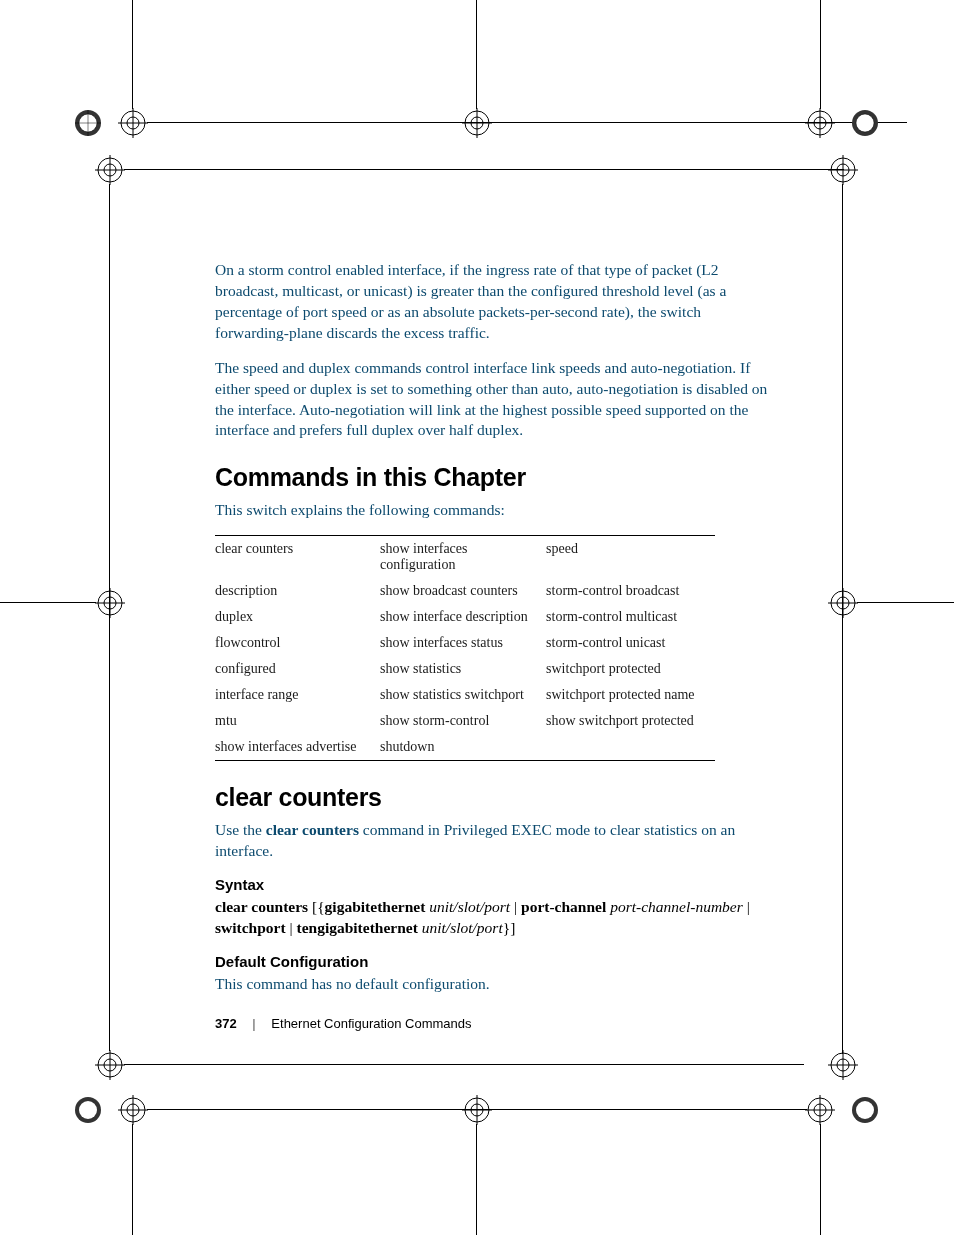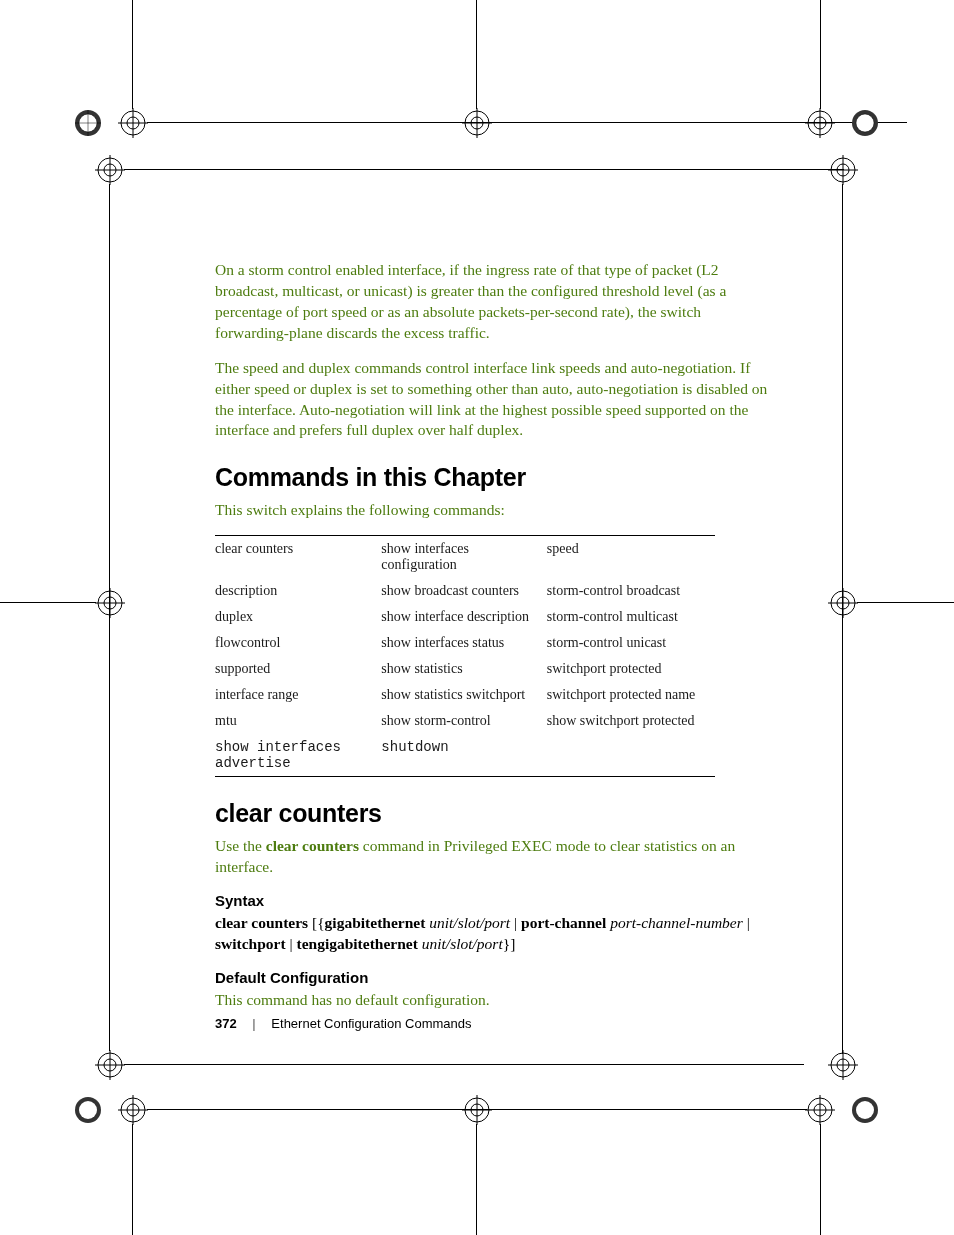--- a/index.html
+++ b/index.html
@@ -15,21 +15,21 @@
     .content {
       position: absolute;
       left: 215px;
       top: 260px;
       width: 560px;
     }
     .para {
       font-size: 15.5px;
       line-height: 1.35;
       margin: 0 0 14px 0;
-      color: #4d7c0f;
+      color: #0c4a6e;
     }
     .h1 {
       font-family: Arial, Helvetica, sans-serif;
       font-weight: bold;
       font-size: 25px;
       margin: 22px 0 8px 0;
       letter-spacing: -0.3px;
     }
     .h2 {
       font-family: Arial, Helvetica, sans-serif;
@@ -47,21 +47,20 @@
       padding: 5px 10px 5px 0;
       vertical-align: top;
       border: none;
       color: #1a1a1a;
     }
     .cmd-table .tline td {
       border-top: 0.9px solid #000;
     }
     .cmd-table .bline td {
       border-bottom: 0.9px solid #000;
-      font-family: Liberation Mono, monospace;
     }
     .cmd-table .col0 { width: 165px; }
     .cmd-table .col1 { width: 165px; }
     .cmd-table .col2 { width: 170px; }
     .syntax-line {
       font-size: 15.5px;
       line-height: 1.35;
       margin: 0 0 10px 0;
     }
     .b { font-weight: bold; }
@@ -119,21 +118,21 @@
       <td>duplex</td>
       <td>show interface description</td>
       <td>storm-control multicast</td>
     </tr>
     <tr>
       <td>flowcontrol</td>
       <td>show interfaces status</td>
       <td>storm-control unicast</td>
     </tr>
     <tr>
-      <td>supported</td>
+      <td>configured</td>
       <td>show statistics</td>
       <td>switchport protected</td>
     </tr>
     <tr>
       <td>interface range</td>
       <td>show statistics switchport</td>
       <td>switchport protected name</td>
     </tr>
     <tr>
       <td>mtu</td>

